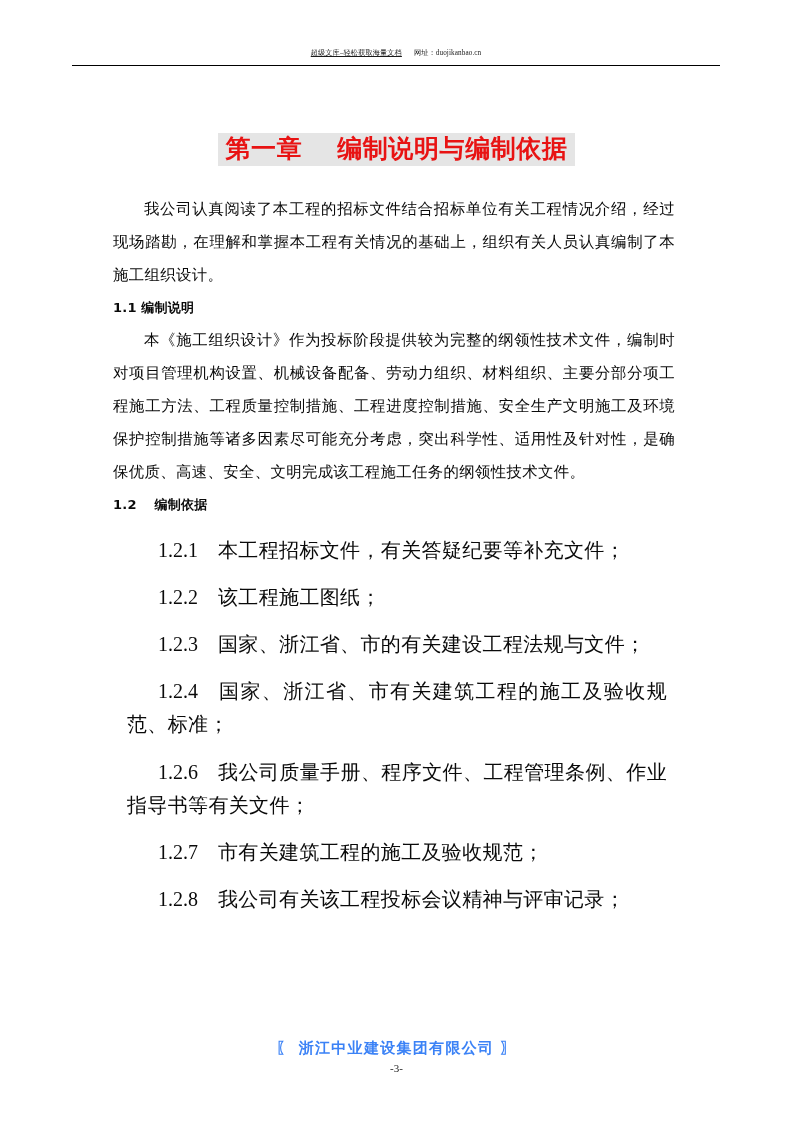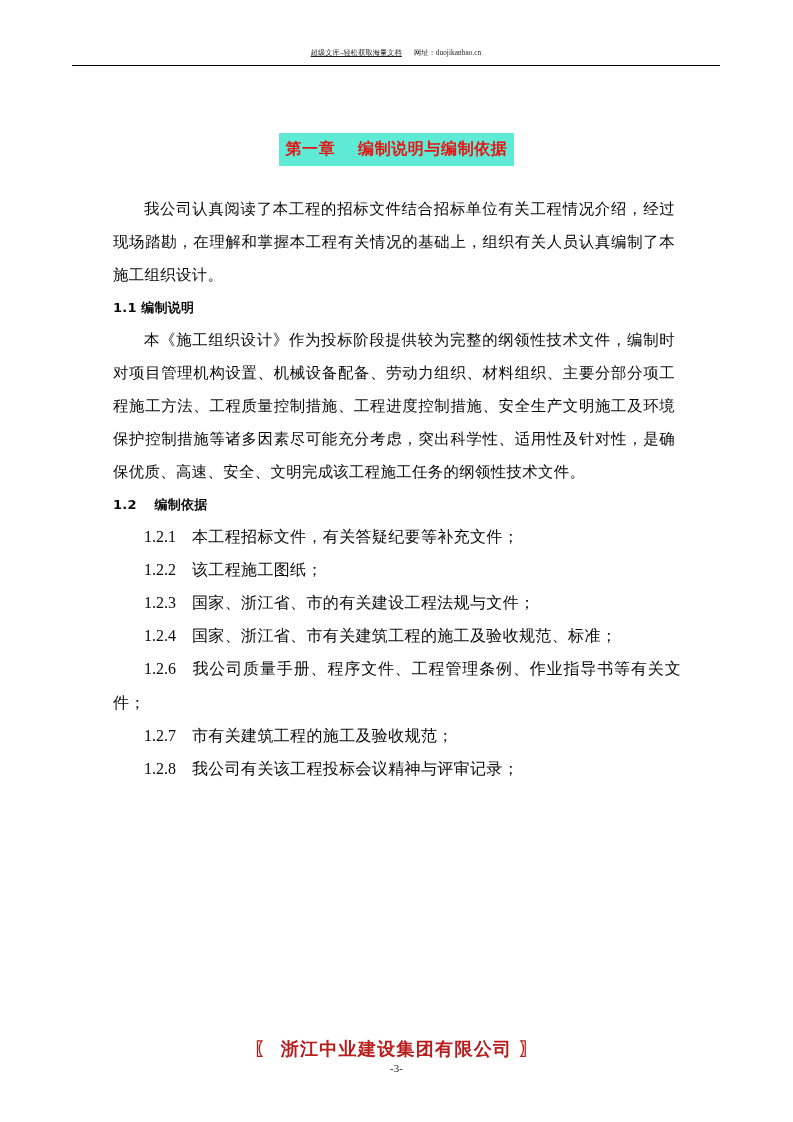--- a/index.html
+++ b/index.html
@@ -54,25 +54,25 @@
   
   .chapter-title-wrap {
     position: absolute;
     left: 0;
     right: 0;
     top: 133px;
     text-align: center;
   }
   .chapter-title {
     display: inline-block;
-    background: #5eead4;
+    background: #e5e5e5;
     color: #e81313;
     font-family: "DejaVu Sans", "Liberation Sans", sans-serif;
     font-weight: bold;
-    font-size: 16px;
+    font-size: 25px;
     line-height: 30px;
     padding: 1px 7px 2px 7px;
     letter-spacing: 0.6px;
     white-space: pre;
   }
 
   
   .body-block {
     position: absolute;
     left: 113px;
@@ -95,22 +95,22 @@
   .h2 {
     margin: 0;
     font-family: "DejaVu Sans", "Liberation Sans", sans-serif;
     font-weight: bold;
     font-size: 13px;
     line-height: 31px;
     letter-spacing: 0.2px;
     white-space: pre;
   }
   .list-item {
-    margin: 0;
-    font-size: 16px;
+    margin: 14px;
+    font-size: 20px;
     line-height: 33.2px;
     text-align: justify;
     text-justify: inter-ideograph;
     text-indent: 31px;
     letter-spacing: 0.35px;
     font-family: "Liberation Serif", "DejaVu Serif", serif;
     white-space: normal;
   }
   .list-item .num {
     font-family: "Liberation Serif", "DejaVu Serif", serif;
@@ -124,24 +124,24 @@
   .footer {
     position: absolute;
     left: 0;
     right: 0;
     bottom: 46px;
     text-align: center;
   }
   .footer-company {
     font-family: "DejaVu Sans", "Liberation Sans", sans-serif;
     font-weight: bold;
-    font-size: 18px;
+    font-size: 15px;
     line-height: 21px;
     letter-spacing: 1.3px;
-    color: #b91c1c;
+    color: #3b82f6;
     white-space: pre;
     text-align: center;
   }
   .footer-pageno {
     font-family: "Liberation Serif", "DejaVu Serif", serif;
     font-size: 11px;
     line-height: 16px;
     color: #1a1a1a;
     margin-top: 1px;
   }

